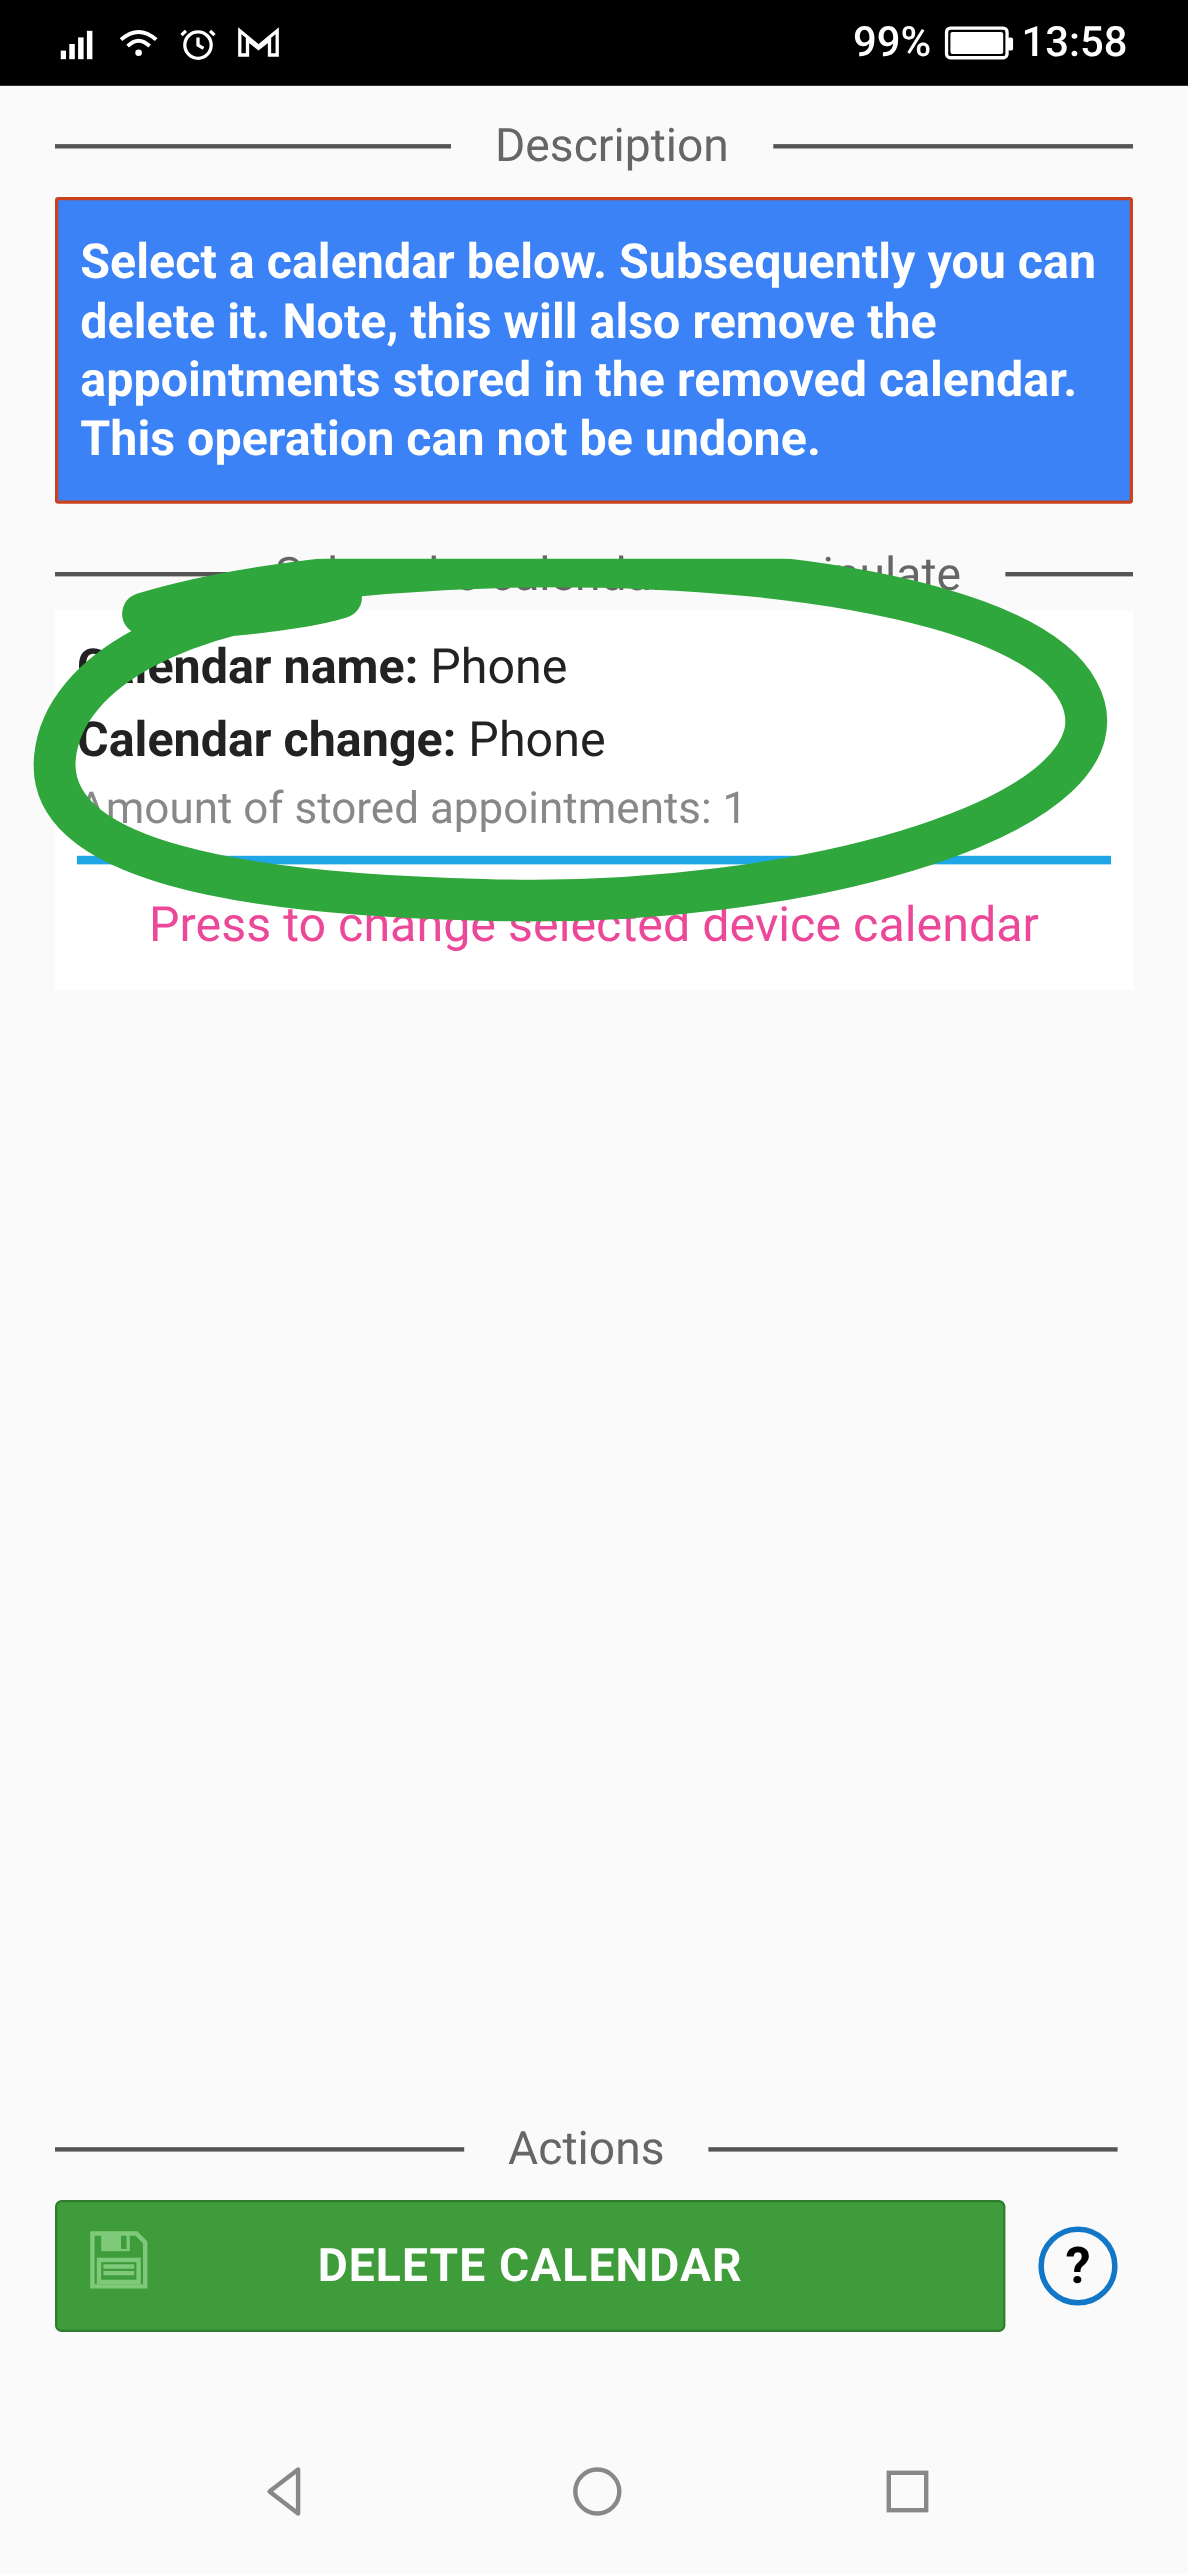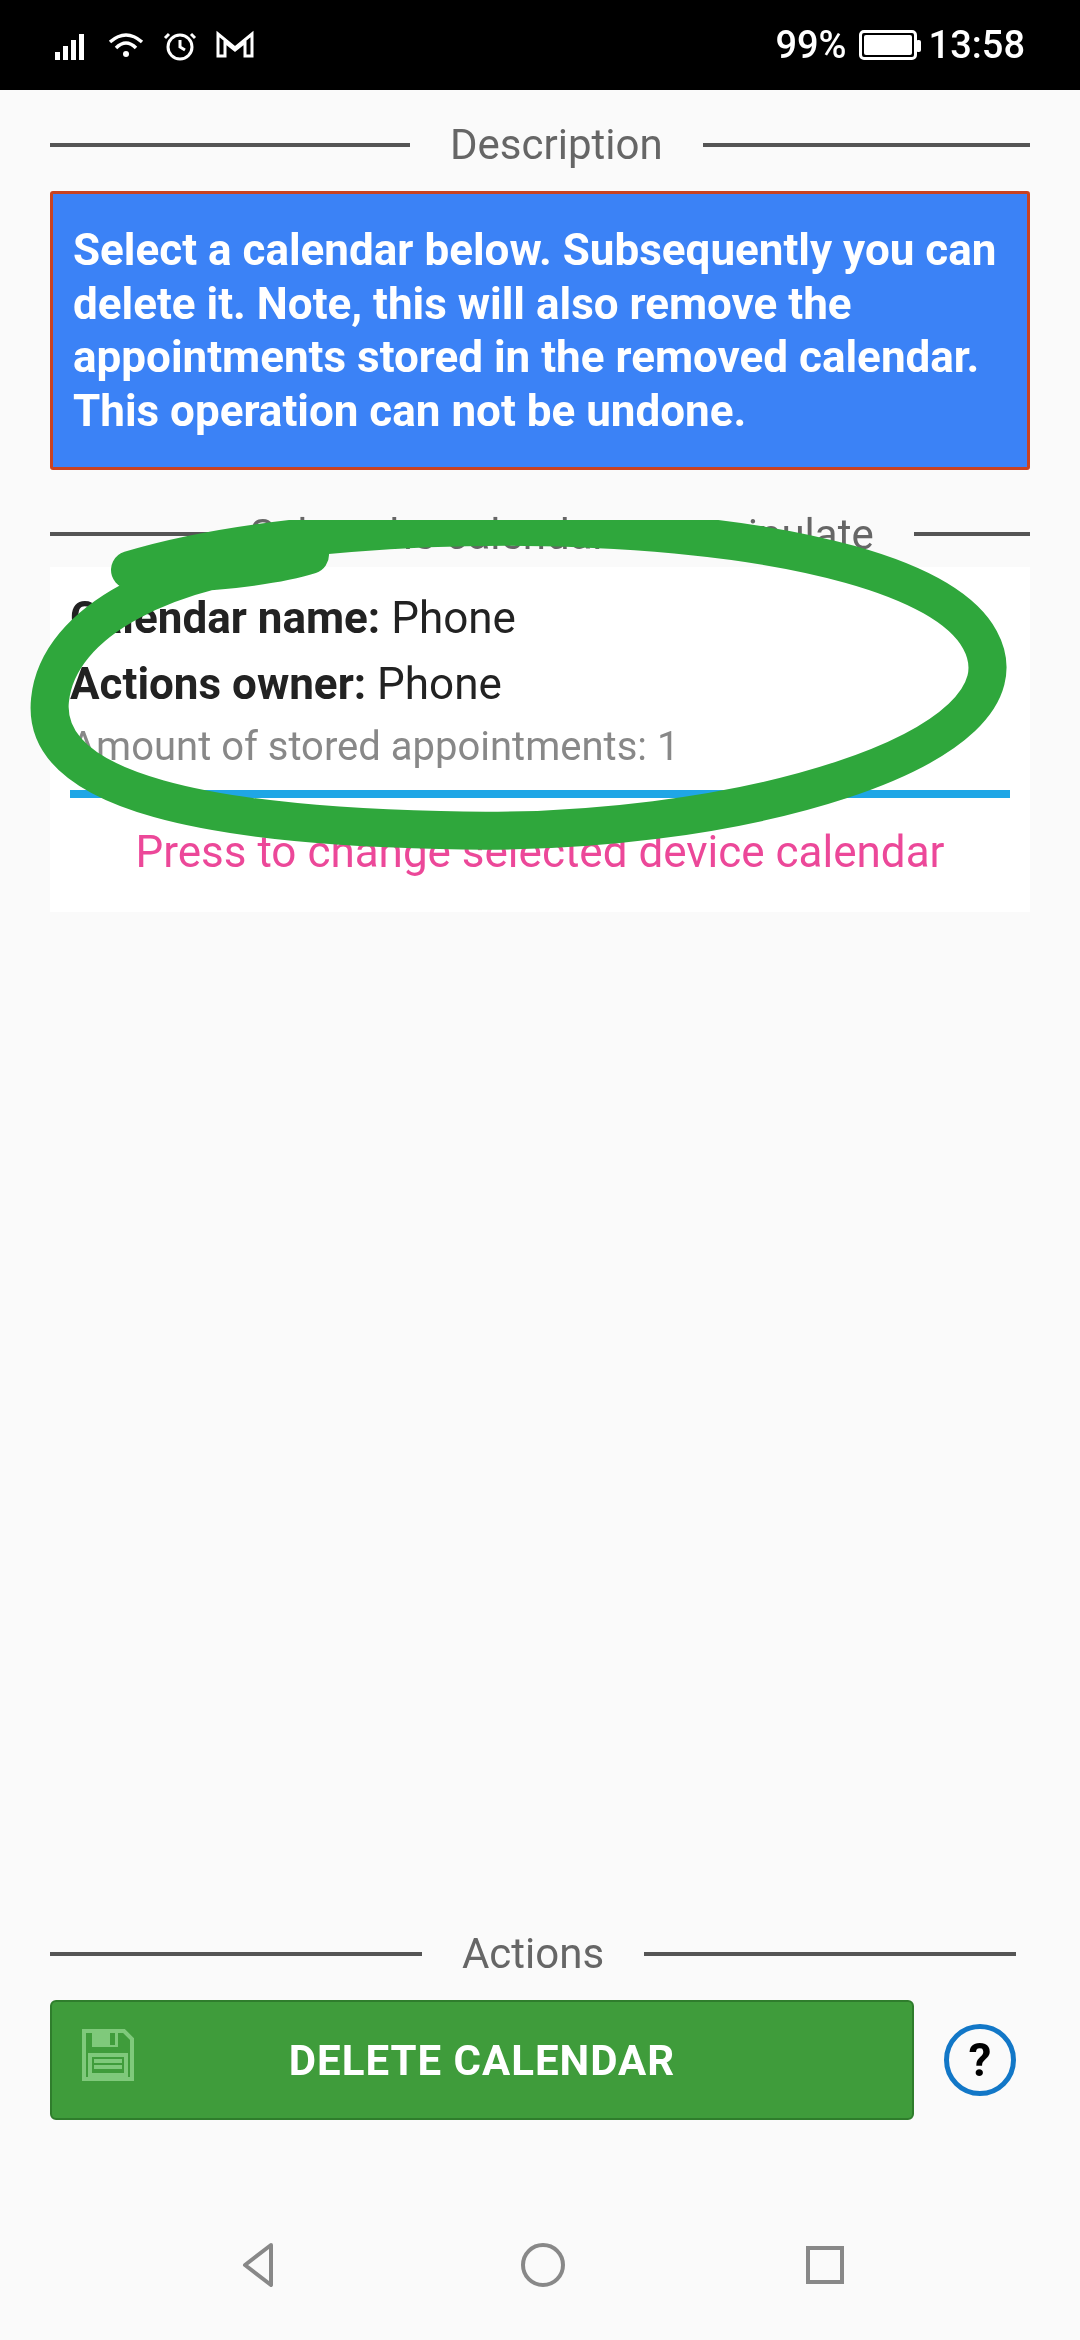--- a/index.html
+++ b/index.html
@@ -1,19 +1,19 @@
 <!DOCTYPE html>
 <html><head>
 <meta charset="utf-8">
 <style>
   * { box-sizing: border-box; margin: 0; padding: 0; }
   html, body { width: 1080px; height: 2340px; font-family: Roboto, Arial, sans-serif; background: #fafafa; overflow: hidden; }
   
   .status-bar {
-    height: 90px;
+    height: 78px;
     background: #000;
     color: #fff;
     display: flex;
     align-items: center;
     justify-content: space-between;
     padding: 0 55px;
     font-size: 38px;
     font-weight: 500;
   }
   .status-left { display: flex; align-items: center; gap: 18px; }
@@ -184,21 +184,21 @@
       <div class="hr" style="flex:0 0 160px"></div>
       <div class="fieldset-legend">Select the calendar to manipulate</div>
       <div class="hr"></div>
     </div>
     <div class="calendar-card">
       <div class="cal-row">
         <span class="lbl">Calendar name:</span>
         <span>Phone</span>
       </div>
       <div class="cal-row">
-        <span class="lbl">Actions owner:</span>
+        <span class="lbl">Calendar change:</span>
         <span>Phone</span>
       </div>
       <div class="cal-amount">
         <span>Amount of stored appointments:</span>
         <span>1</span>
       </div>
       <div class="cal-divider"></div>
     </div>
     <div class="cal-press">Press to change selected device calendar</div>
   </div>

